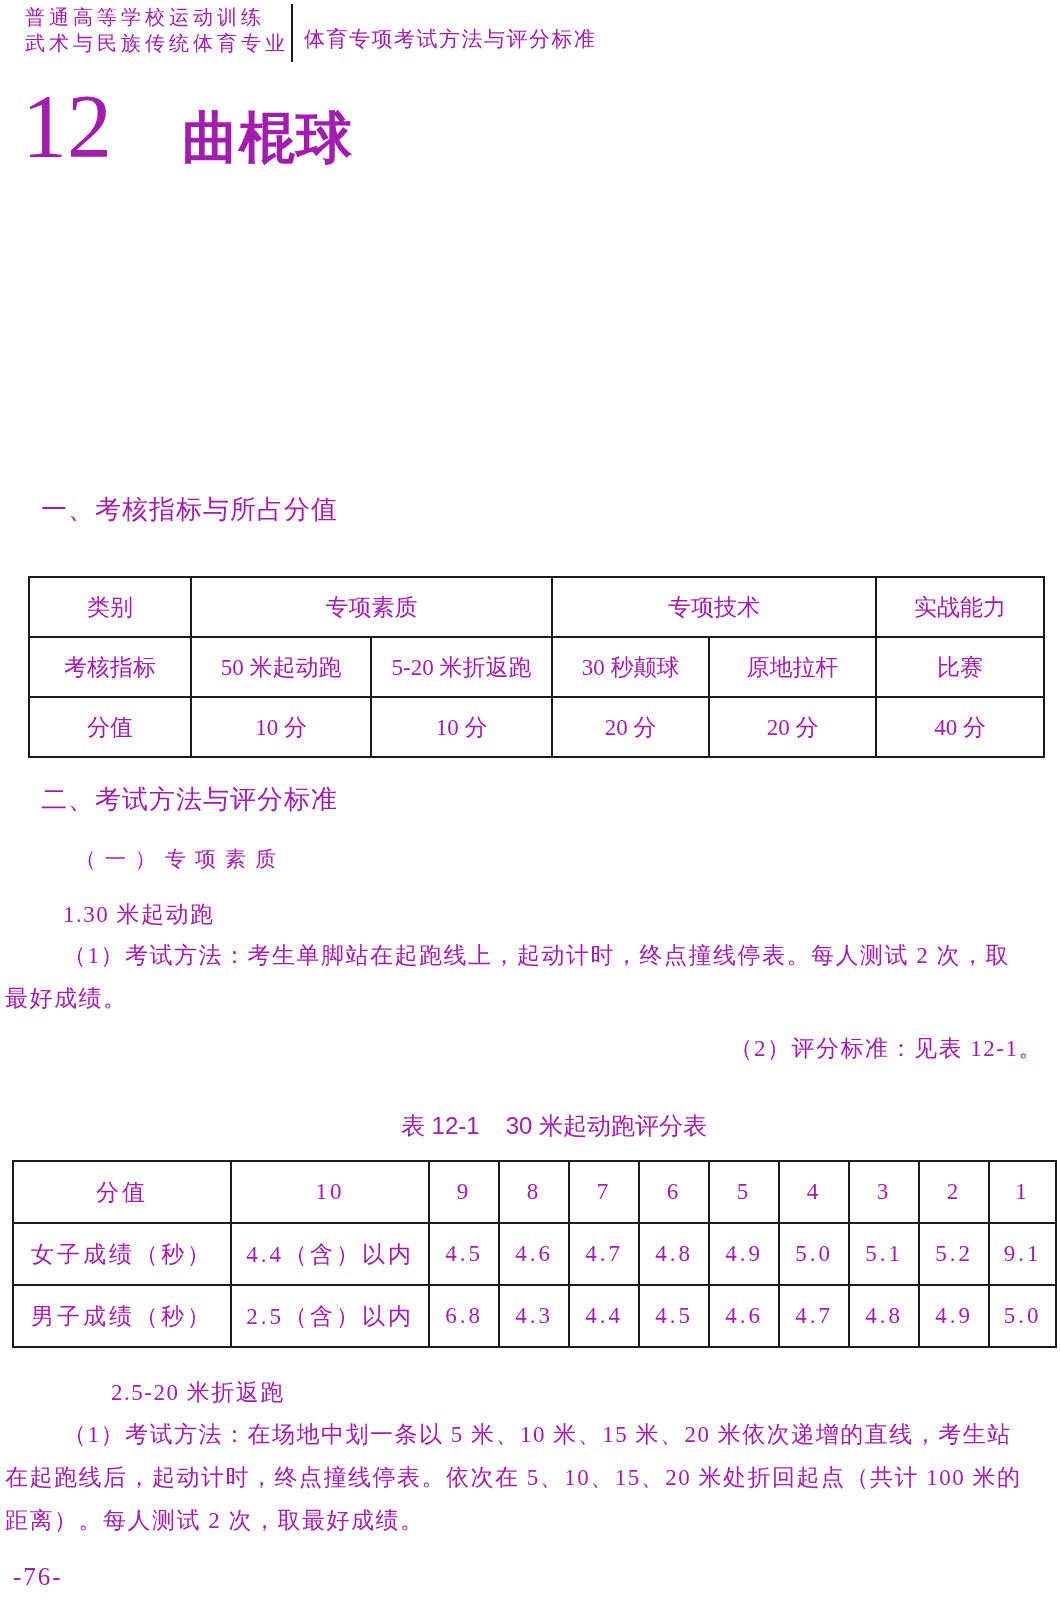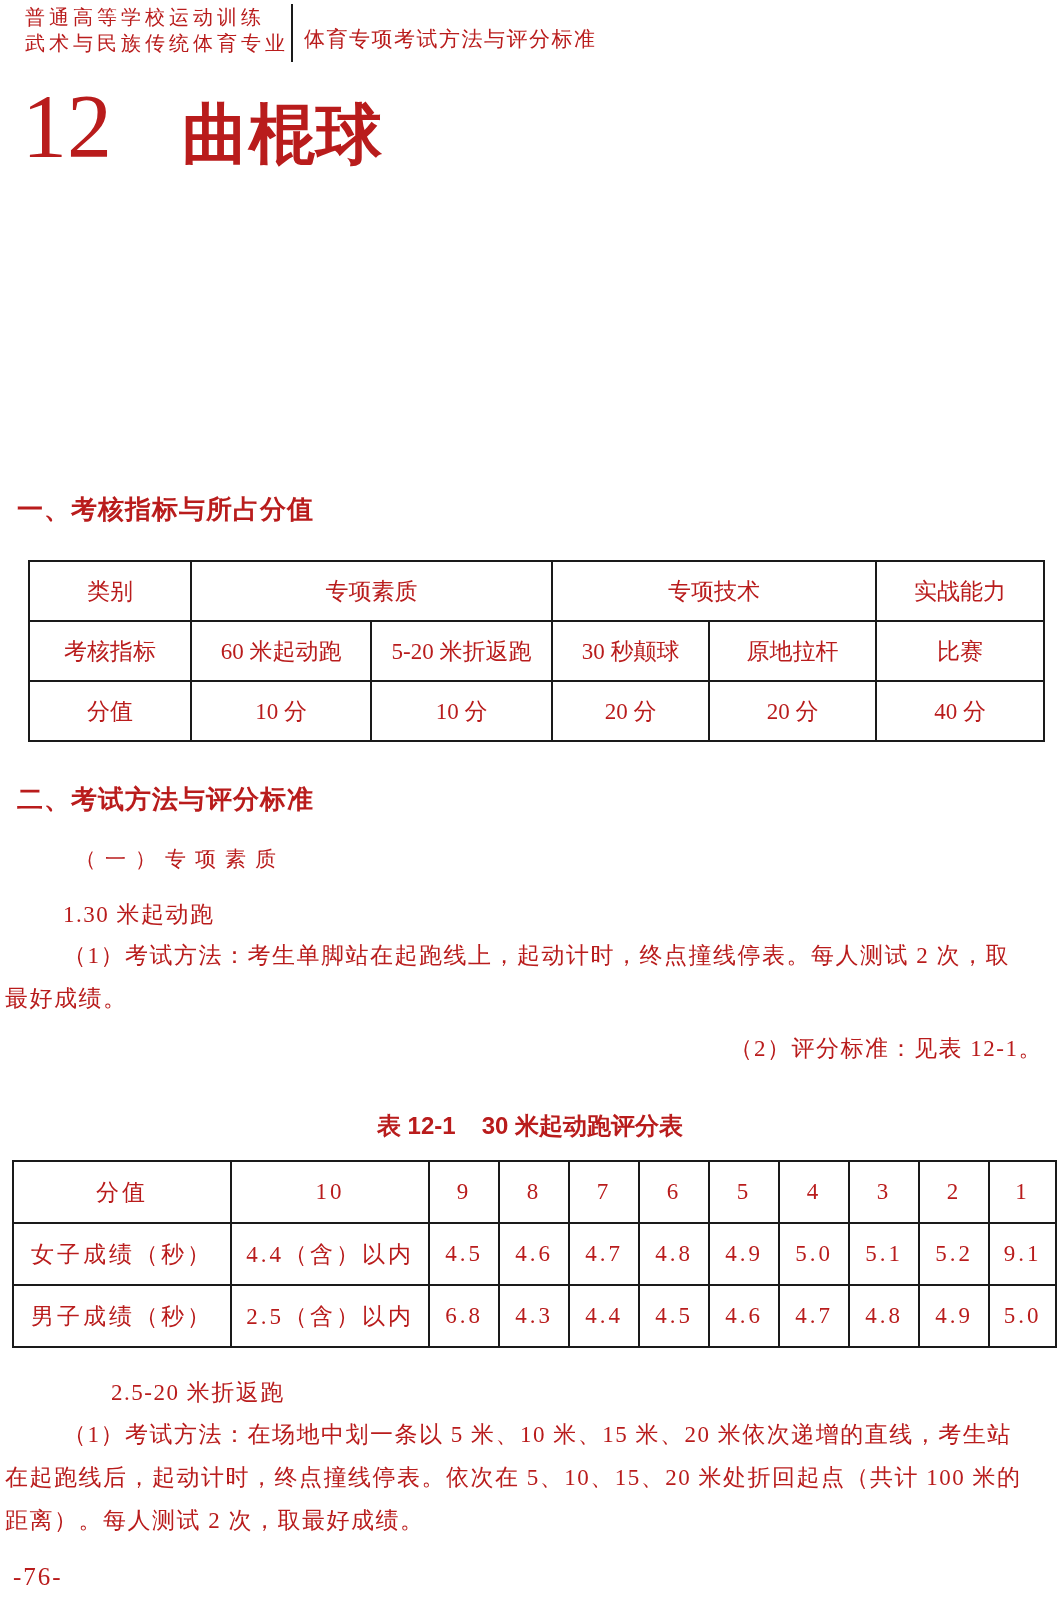--- a/index.html
+++ b/index.html
@@ -1,35 +1,35 @@
 <!DOCTYPE html>
 <html lang="zh"><head>
 <meta charset="utf-8">
 <style>
   html, body { margin: 0; padding: 0; background: #fff; }
   .page {
     position: relative;
     width: 1060px;
     height: 1600px;
     background: #ffffff;
-    color: #b91c1c;
+    color: #a21caf;
     font-family: "Liberation Serif", "DejaVu Serif", serif;
     overflow: hidden;
   }
   
   .page-header { position: absolute; left: 0; top: 0; width: 100%; height: 70px; }
   .header-program { position: absolute; left: 25px; top: 4px; font-size: 20px; line-height: 26px; letter-spacing: 4px; white-space: nowrap; }
   .header-divider { position: absolute; left: 291px; top: 4px; width: 2px; height: 58px; background: #1a1a1a; }
   .header-doc-title { position: absolute; left: 304px; top: 25px; font-size: 21px; letter-spacing: 1.5px; white-space: nowrap; }
   
   .chapter { position: absolute; left: 22px; top: 80px; display: flex; align-items: baseline; height: 106px; }
   .chapter-number { font-size: 90px; line-height: 1.05; font-weight: 400; }
-  .chapter-name { margin-left: 70px; font-size: 66px; line-height: 1.05; font-weight: 700; letter-spacing: 1px; white-space: nowrap; }
+  .chapter-name { margin-left: 70px; font-size: 56px; line-height: 1.05; font-weight: 700; letter-spacing: 1px; white-space: nowrap; }
   
-  .hei { font-family: "Liberation Sans", "DejaVu Sans", sans-serif; font-weight: 700; }
+  .hei { font-family: "Liberation Sans", "DejaVu Sans", sans-serif; font-weight: 400; margin-left: 24px; }
   .section-heading { position: absolute; left: 17px; font-size: 26px; letter-spacing: 1px; white-space: nowrap; }
   .section-1 { top: 492px; }
   .section-2 { top: 782px; }
   
   .body-line { position: absolute; font-size: 23px; line-height: 43px; letter-spacing: 1.5px; white-space: nowrap; }
   .subsection { left: 75px; top: 838px; font-size: 21px; letter-spacing: 9px; }
   .item-heading-1 { left: 63px; top: 893px; }
   .item-heading-2 { left: 63px; top: 1371px; margin-left: 48px; }
   .paragraph {
     position: absolute; left: 5px; width: 1026px;
@@ -38,21 +38,21 @@
   }
   .para-1 { top: 934px; }
   .para-2a { left: 63px; top: 1027px; width: 980px; text-indent: 0; white-space: nowrap; text-align: right; }
   .para-3 { top: 1413px; }
   
   table { border-collapse: collapse; table-layout: fixed; position: absolute; }
   td {
     border: 2px solid #1a1a1a; text-align: center; vertical-align: middle;
     font-size: 23px; padding: 0; overflow: hidden;
   }
-  .indicators-table { left: 28px; top: 560px; width: 1015px; }
+  .indicators-table { left: 28px; top: 576px; width: 1015px; }
   .indicators-table tr { height: 60px; }
   .score-table { left: 12px; top: 1160px; width: 1043px; }
   .score-table tr { height: 62px; }
   .score-table td { letter-spacing: 3px; }
   .score-table-caption { position: absolute; left: 0; top: 1110px; width: 1060px; text-align: center; font-size: 24px; white-space: nowrap; }
   .caption-label { margin-right: 26px; }
   
   .page-number { position: absolute; left: 13px; top: 1563px; font-size: 25px; letter-spacing: 2px; }
 </style>
 </head>
@@ -87,21 +87,21 @@
     </colgroup>
     <tbody>
       <tr>
         <td>类别</td>
         <td colspan="2">专项素质</td>
         <td colspan="2">专项技术</td>
         <td>实战能力</td>
       </tr>
       <tr>
         <td>考核指标</td>
-        <td>60 米起动跑</td>
+        <td>50 米起动跑</td>
         <td>5-20 米折返跑</td>
         <td>30 秒颠球</td>
         <td>原地拉杆</td>
         <td>比赛</td>
       </tr>
       <tr>
         <td>分值</td>
         <td>10 分</td>
         <td>10 分</td>
         <td>20 分</td>

